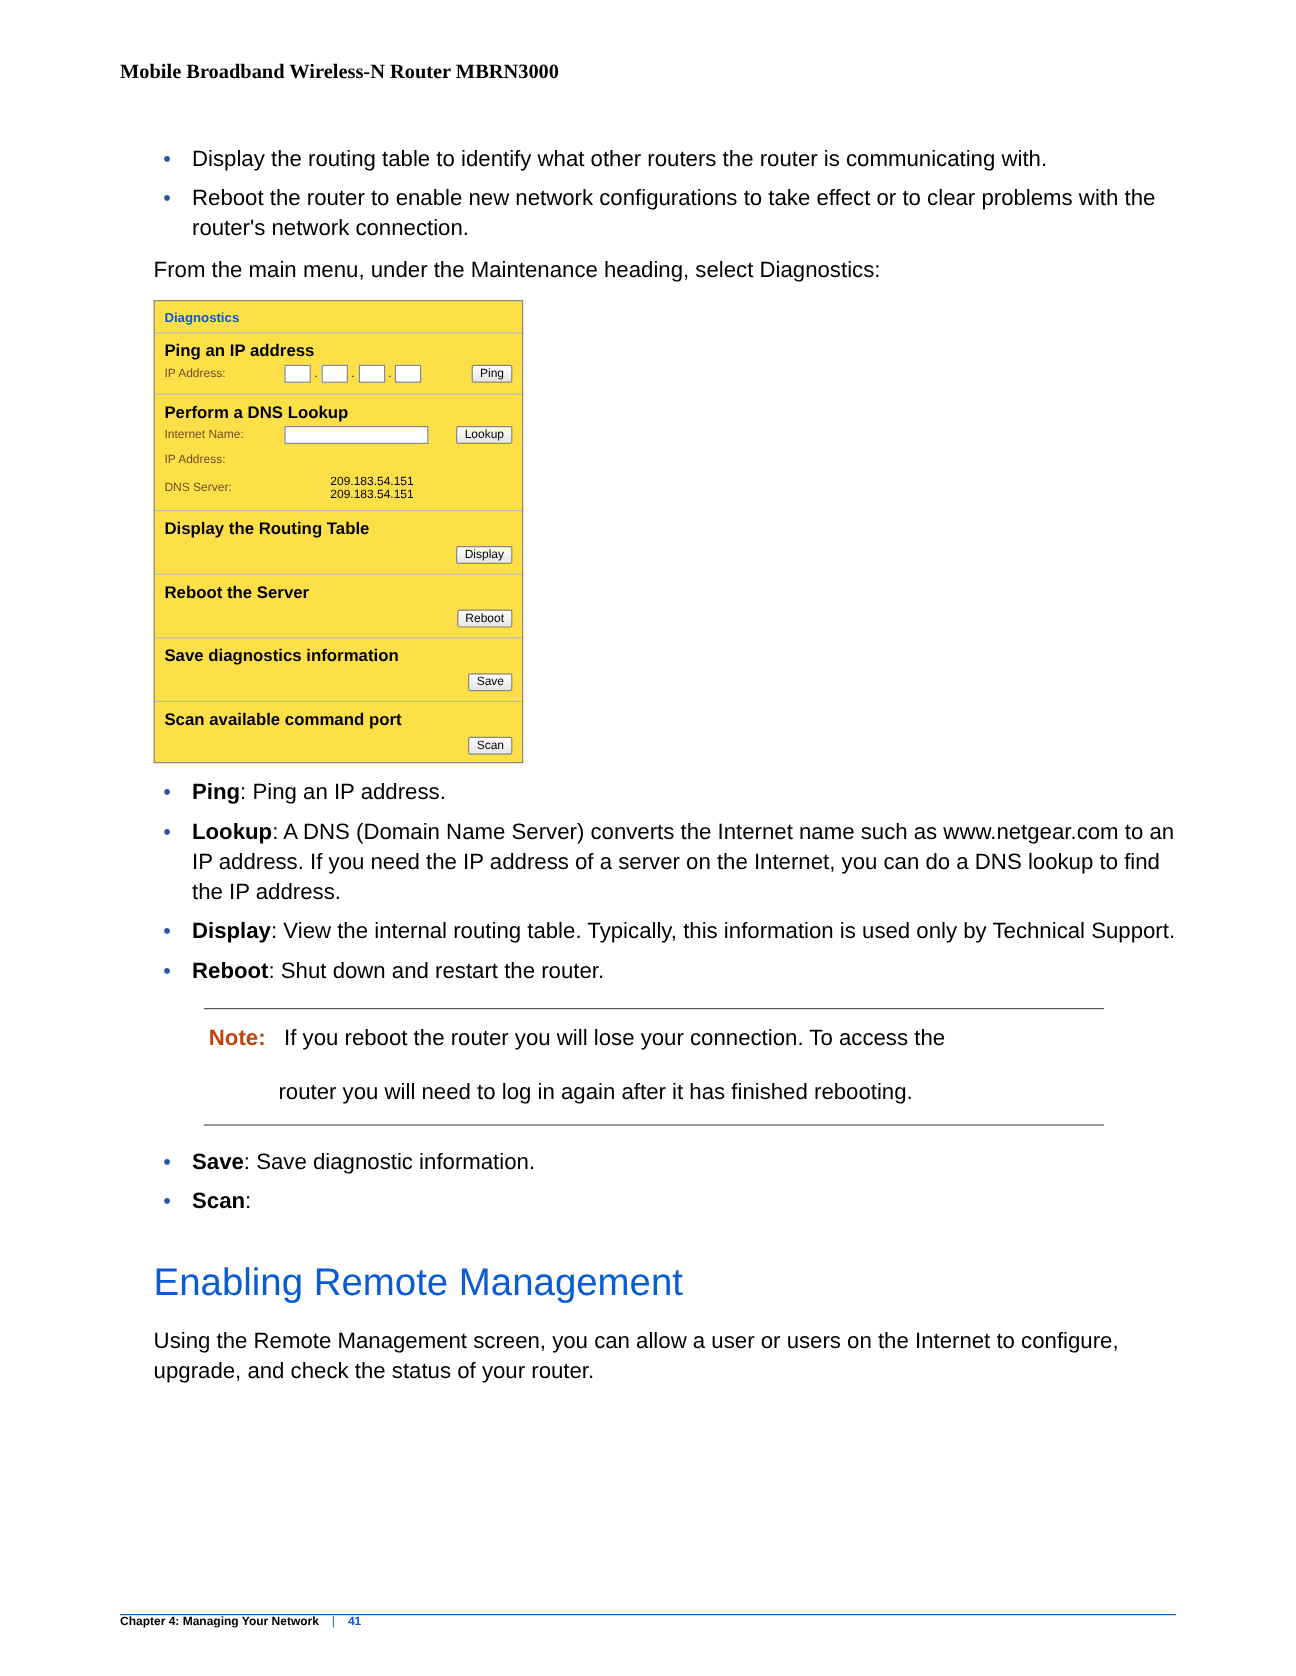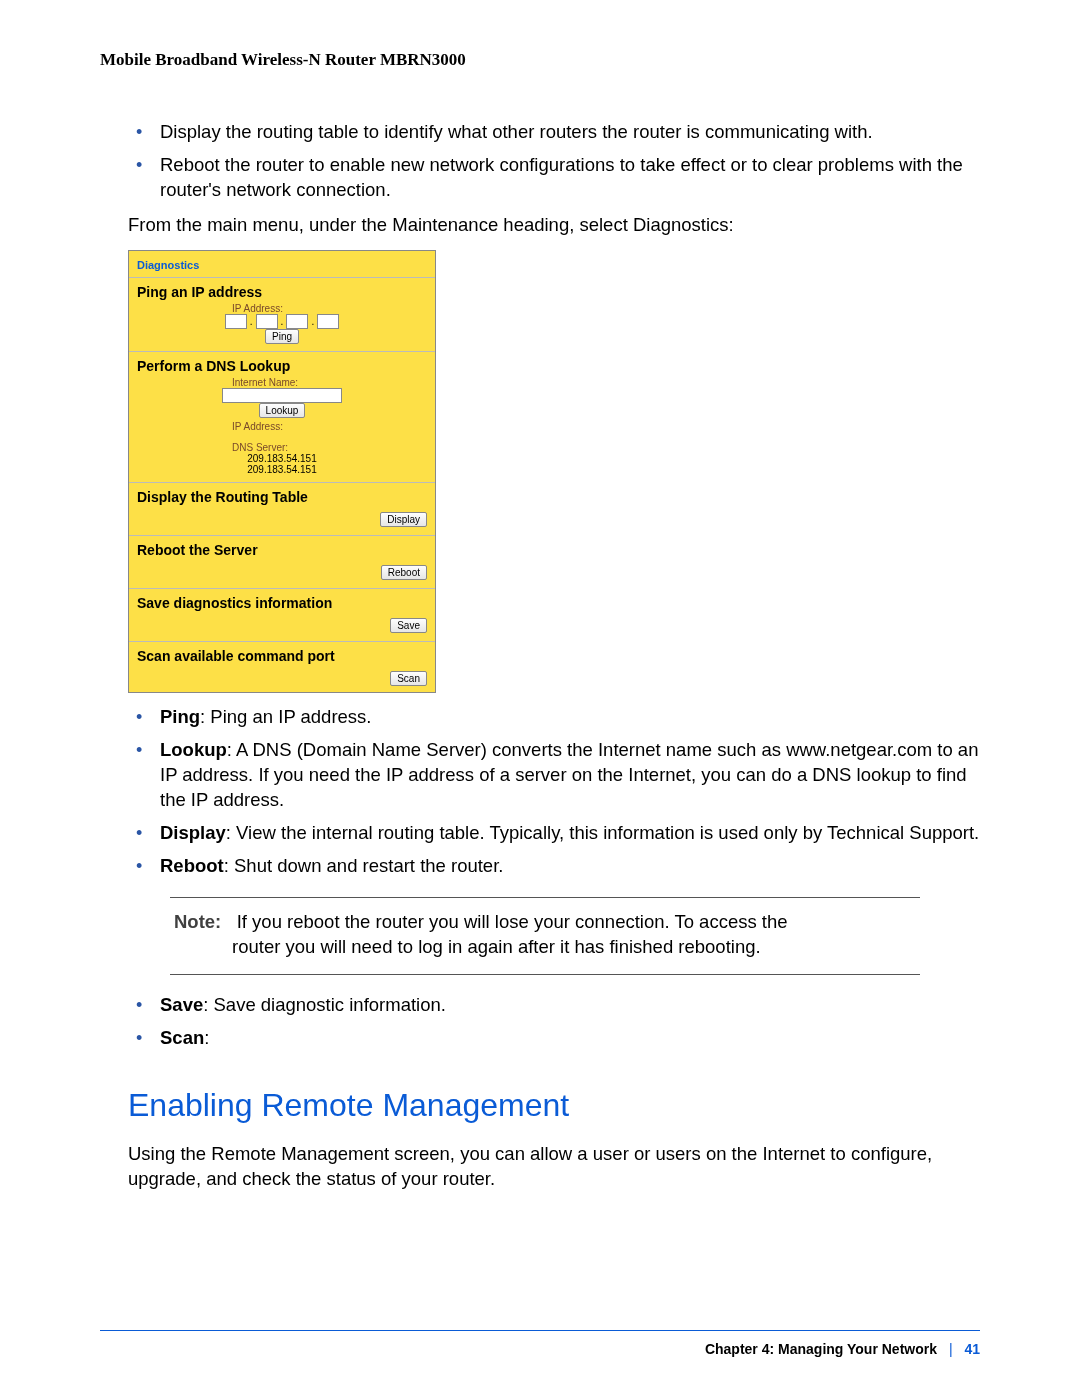--- a/index.html
+++ b/index.html
@@ -77,37 +77,36 @@
     font-weight: bold;
     font-size: 14px;
     color: #000;
     margin-bottom: 3px;
   }
   .row {
     display: flex;
     align-items: center;
     margin-bottom: 3px;
     min-height: 18px;
-    flex-direction: column;
   }
   .row .lbl {
     width: 100px;
     color: #7a4a2a;
     font-size: 10px;
   }
   .row .val {
     flex: 1;
     display: flex;
     align-items: center;
     gap: 2px;
     font-size: 10px;
   }
   .row .val-static {
     flex: 1;
-    text-align: right;
+    text-align: center;
     font-size: 10px;
     color: #000;
   }
   .ipbox {
     width: 22px;
     height: 15px;
     border: 1px solid #888;
     background: #fff;
     box-sizing: border-box;
   }
@@ -138,46 +137,46 @@
   
   .note-box {
     margin: 18px 60px 18px 70px;
     border-top: 1px solid #555;
     border-bottom: 1px solid #555;
     padding: 12px 4px 14px 4px;
     font-size: 18.5px;
     line-height: 1.35;
   }
   .note-label {
-    color: #404040;
+    color: #c2410c;
     font-weight: bold;
   }
   .note-body {
     display: inline;
   }
   .note-cont {
     display: block;
     padding-left: 58px;
+    margin-top: 20px;
   }
   .section-head {
     color: #0a5bd6;
     font-size: 32px;
     font-family: "Trebuchet MS", "Segoe UI", Arial, sans-serif;
     font-weight: 400;
     margin: 36px 0 18px 28px;
   }
   .footer {
     position: absolute;
     left: 100px;
     right: 100px;
     bottom: 40px;
     border-top: 1px solid #0a5bd6;
-    padding-top: 10px;
-    text-align: right;
-    font-size: 14px;
+    text-align: left;
+    font-size: 10px;
   }
   .footer .chap {
     font-weight: bold;
   }
   .footer .pipe {
     color: #0a5bd6;
     padding: 0 8px;
   }
   .footer .num {
     color: #0a5bd6;

